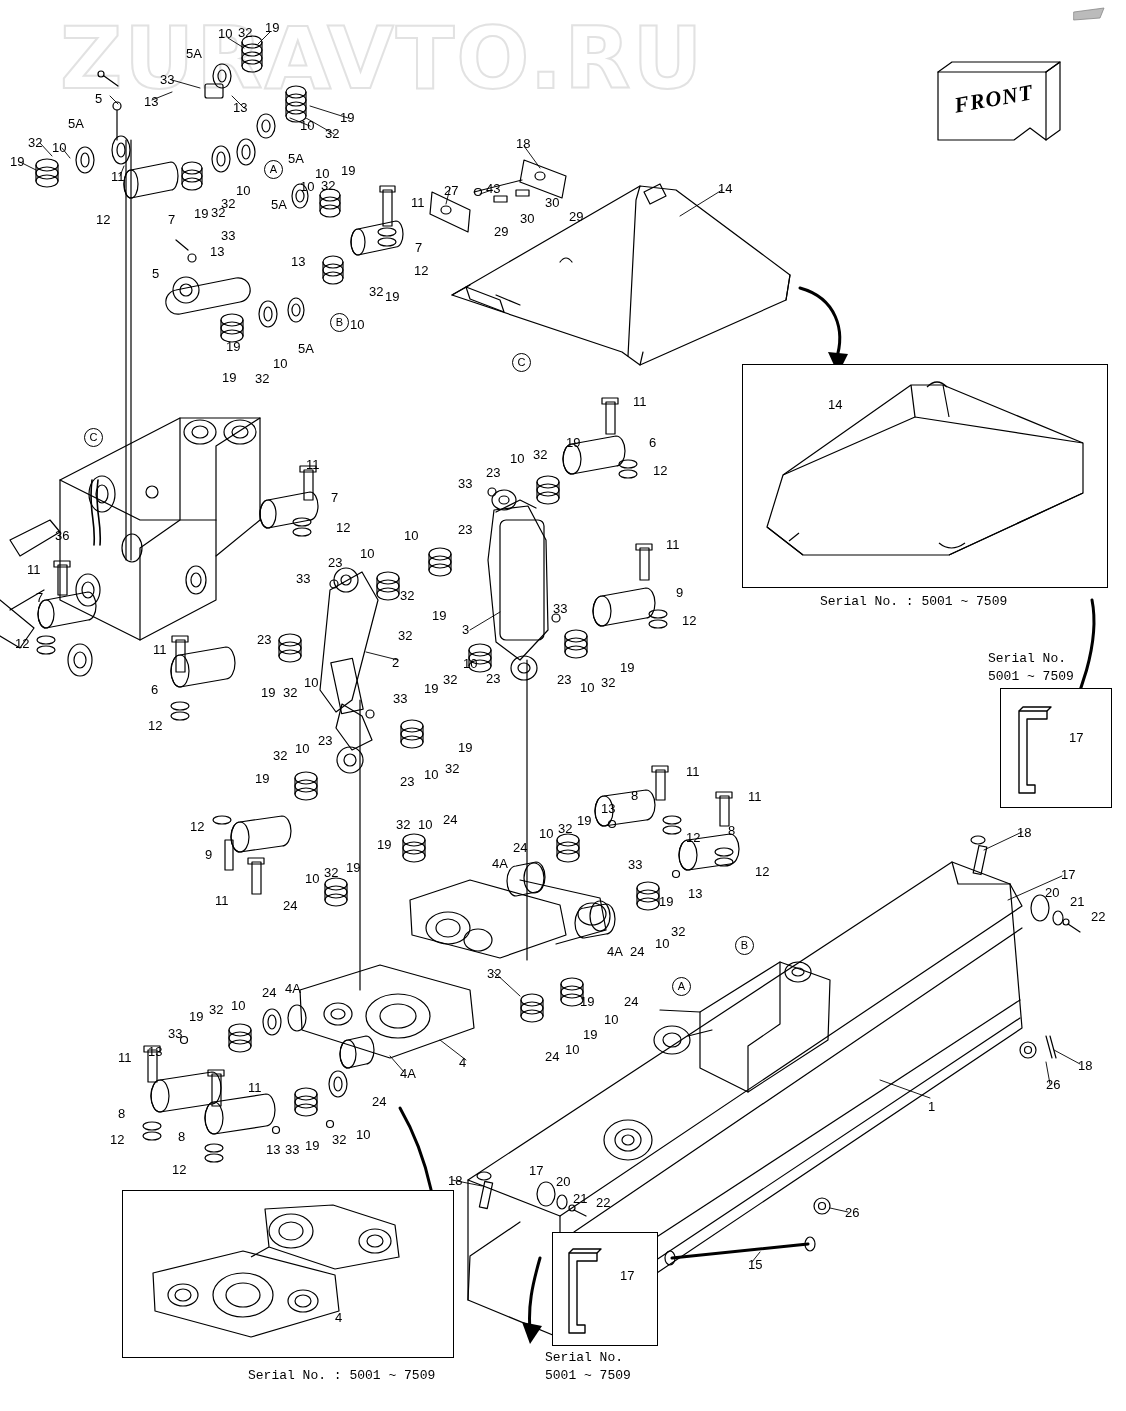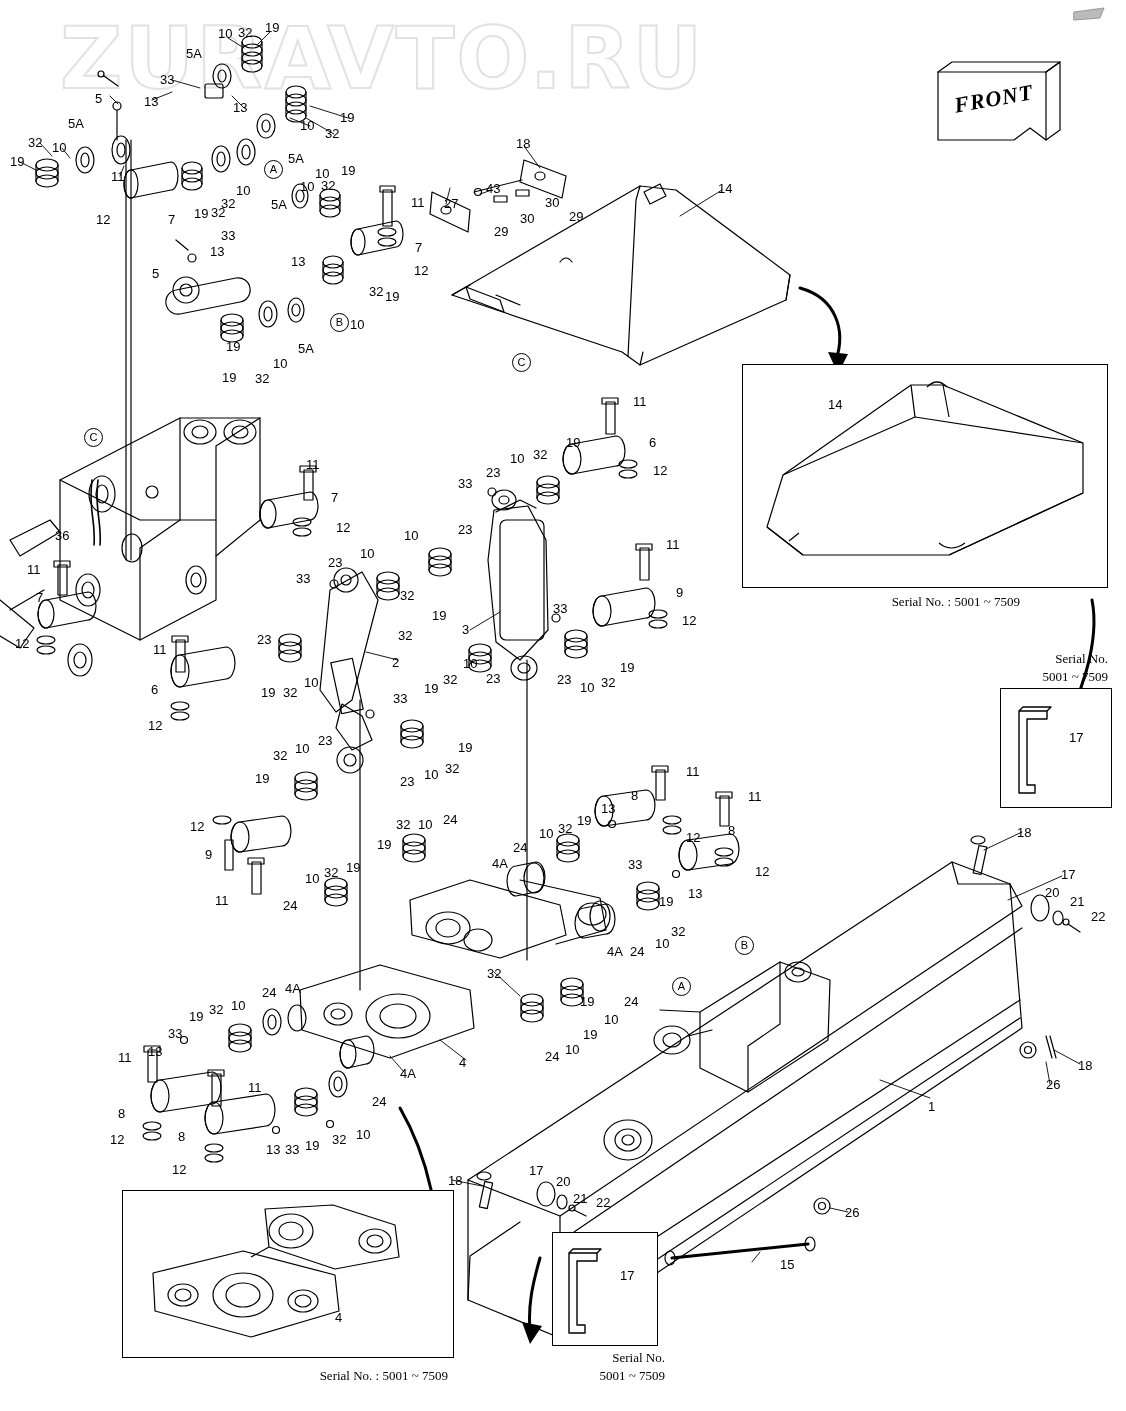--- a/index.html
+++ b/index.html
@@ -41,24 +41,24 @@
   .lbl {
     position: absolute;
     font-family: "Liberation Sans", sans-serif;
     font-size: 13px;
     color: #000000;
     white-space: nowrap;
     line-height: 1;
   }
   .cap {
     position: absolute;
-    font-family: Liberation Serif, serif;
+    font-family: Liberation Mono, monospace;
     font-size: 13px;
     color: #000;
-    text-align: right;
+    text-align: left;
     white-space: nowrap;
     line-height: 1.25;
   }
   .circ {
     position: absolute;
     width: 17px;
     height: 17px;
     border: 1.3px solid #000;
     border-radius: 50%;
     font-size: 11px;
@@ -673,21 +673,21 @@
       <div class="lbl" style="left: 221px; top: 197px;">32</div>
       <div class="lbl" style="left: 236px; top: 184px;">10</div>
       <div class="lbl" style="left: 194px; top: 207px;">19</div>
       <div class="lbl" style="left: 211px; top: 206px;">32</div>
       <div class="lbl" style="left: 96px; top: 213px;">12</div>
       <div class="lbl" style="left: 168px; top: 213px;">7</div>
       <div class="lbl" style="left: 300px; top: 180px;">10</div>
       <div class="lbl" style="left: 321px; top: 179px;">32</div>
       <div class="lbl" style="left: 271px; top: 198px;">5A</div>
       <div class="lbl" style="left: 411px; top: 196px;">11</div>
-      <div class="lbl" style="left: 444px; top: 197px;">27</div>
+      <div class="lbl" style="left: 444px; top: 184px;">27</div>
       <div class="lbl" style="left: 486px; top: 182px;">43</div>
       <div class="lbl" style="left: 516px; top: 137px;">18</div>
       <div class="lbl" style="left: 569px; top: 210px;">29</div>
       <div class="lbl" style="left: 545px; top: 196px;">30</div>
       <div class="lbl" style="left: 520px; top: 212px;">30</div>
       <div class="lbl" style="left: 494px; top: 225px;">29</div>
       <div class="lbl" style="left: 718px; top: 182px;">14</div>
       <div class="lbl" style="left: 415px; top: 241px;">7</div>
       <div class="lbl" style="left: 414px; top: 264px;">12</div>
       <div class="lbl" style="left: 385px; top: 290px;">19</div>
@@ -820,20 +820,20 @@
       <div class="lbl" style="left: 1091px; top: 910px;">22</div>
       <div class="lbl" style="left: 1078px; top: 1059px;">18</div>
       <div class="lbl" style="left: 1046px; top: 1078px;">26</div>
       <div class="lbl" style="left: 928px; top: 1100px;">1</div>
       <div class="lbl" style="left: 448px; top: 1174px;">18</div>
       <div class="lbl" style="left: 529px; top: 1164px;">17</div>
       <div class="lbl" style="left: 556px; top: 1175px;">20</div>
       <div class="lbl" style="left: 573px; top: 1192px;">21</div>
       <div class="lbl" style="left: 596px; top: 1196px;">22</div>
       <div class="lbl" style="left: 845px; top: 1206px;">26</div>
-      <div class="lbl" style="left: 748px; top: 1258px; margin-left: 32px;">15</div>
+      <div class="lbl" style="left: 748px; top: 1258px;">15</div>
       <div class="lbl" style="left: 828px; top: 398px;">14</div>
       <div class="lbl" style="left: 1069px; top: 731px;">17</div>
       <div class="lbl" style="left: 335px; top: 1311px;">4</div>
       <div class="lbl" style="left: 620px; top: 1269px;">17</div>
     </div>
 
 </div>
 
 </body></html>

